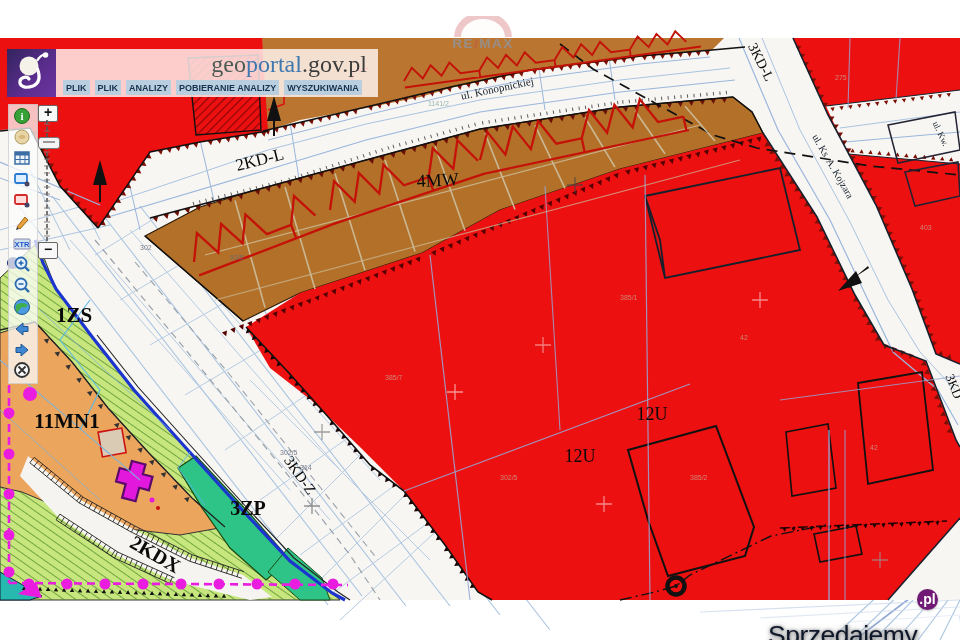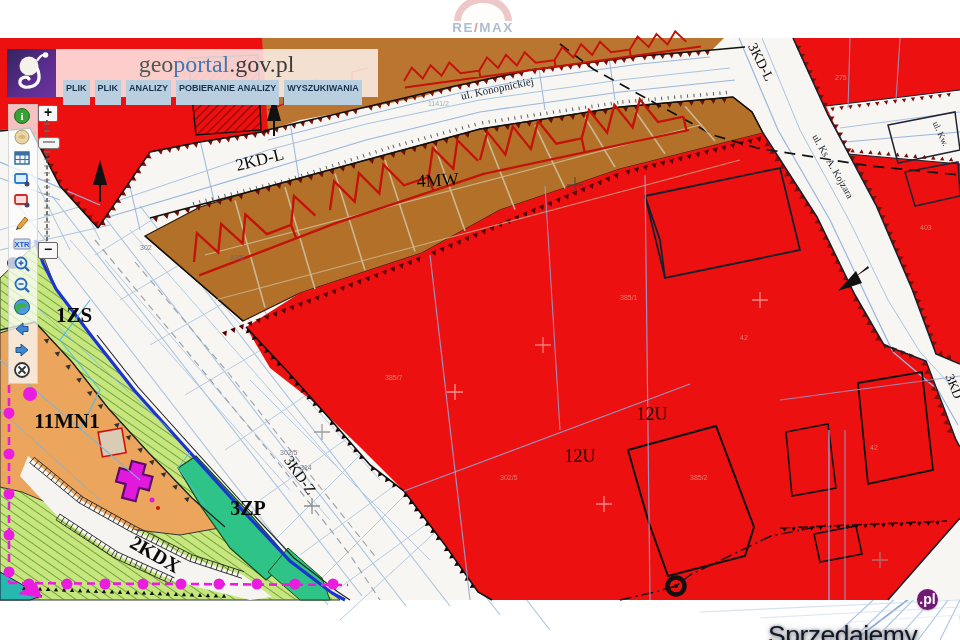--- a/index.html
+++ b/index.html
@@ -1,26 +1,26 @@
 <!DOCTYPE html>
 <html><head><meta charset="utf-8">
 <style>
 html,body{margin:0;padding:0;width:960px;height:640px;overflow:hidden;background:#fff;font-family:"Liberation Sans", sans-serif;}
 #stage{position:relative;width:960px;height:640px;background:#fff;}
 #map{position:absolute;left:0;top:0;}
 .hdr{position:absolute;left:7px;top:49px;width:371px;height:48px;background:rgba(255,248,245,0.82);}
 .logo{position:absolute;left:7px;top:49px;width:49px;height:48px;background:linear-gradient(135deg,#33245e,#5c2d8f 60%,#6a35a0);}
-.title{position:absolute;left:78px;top:51px;width:277px;height:26px;font-family:"Liberation Serif",serif;font-size:24px;color:#3c3c3c;text-align:center;}
+.title{position:absolute;left:90px;top:51px;width:277px;height:26px;font-family:"Liberation Serif",serif;font-size:24px;color:#3c3c3c;text-align:right;}
 .menu{position:absolute;left:63px;top:79.5px;height:17px;white-space:nowrap;}
-.mbtn{display:inline-block;background:#b9cfe0;color:#16324f;font-size:9px;font-weight:bold;padding:3px 3px 12px 3px;margin-right:5px;vertical-align:top;}
+.mbtn{display:inline-block;background:#b9cfe0;color:#16324f;font-size:9px;font-weight:bold;padding:3px 3px 2px 3px;margin-right:5px;vertical-align:top;}
 .tbar{position:absolute;left:8px;top:104px;width:28px;height:278px;background:rgba(252,252,252,0.75);border:1px solid rgba(180,180,180,0.5);}
 .ticon{position:absolute;left:13px;width:18px;height:18px;}
 .zslider{position:absolute;}
 .zbtn{position:absolute;left:38px;width:18px;height:15px;background:#f8f8f8;border:1px solid #666;border-radius:2px;color:#111;font-weight:bold;text-align:center;line-height:13px;font-size:14px;}
-.remax{position:absolute;left:428px;top:0;width:120px;height:38px;}
+.remax{position:absolute;left:428px;top:16px;width:120px;height:38px;}
 .sprz{position:absolute;left:768px;top:594px;width:190px;height:34px;}
 </style></head>
 <body>
 <div id="stage">
 
 <div id="map"><svg width="960" height="640" viewBox="0 0 960 640" xmlns="http://www.w3.org/2000/svg">
         <defs>
 <pattern id="redhatch" width="6" height="6" patternUnits="userSpaceOnUse" patternTransform="rotate(45)">
 <rect width="6" height="6" fill="#ec1010"></rect>
             <line x1="0" y1="0" x2="0" y2="6" stroke="#8c0606" stroke-width="2.4"></line>

